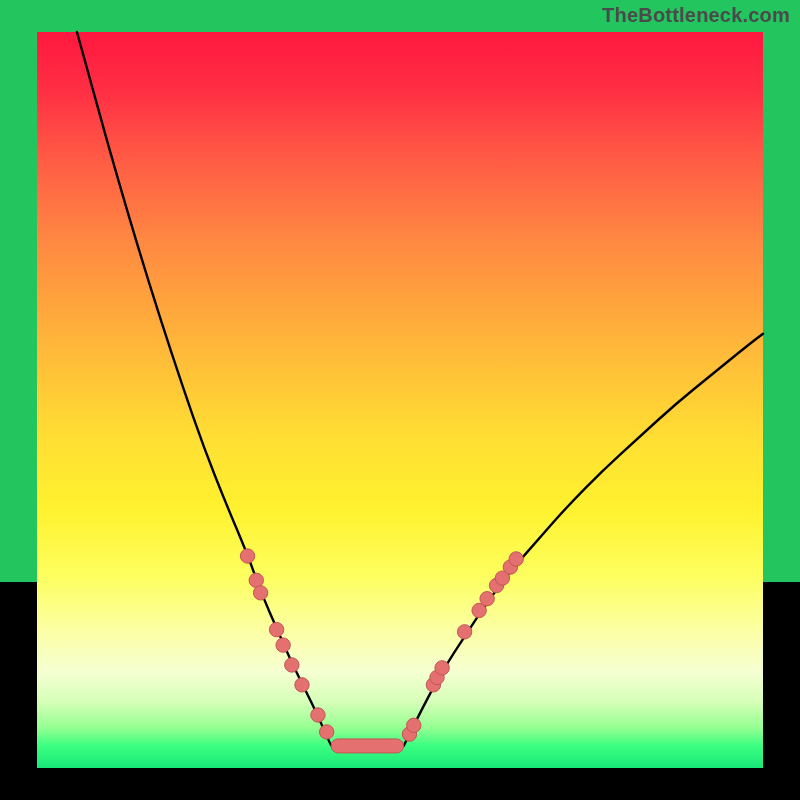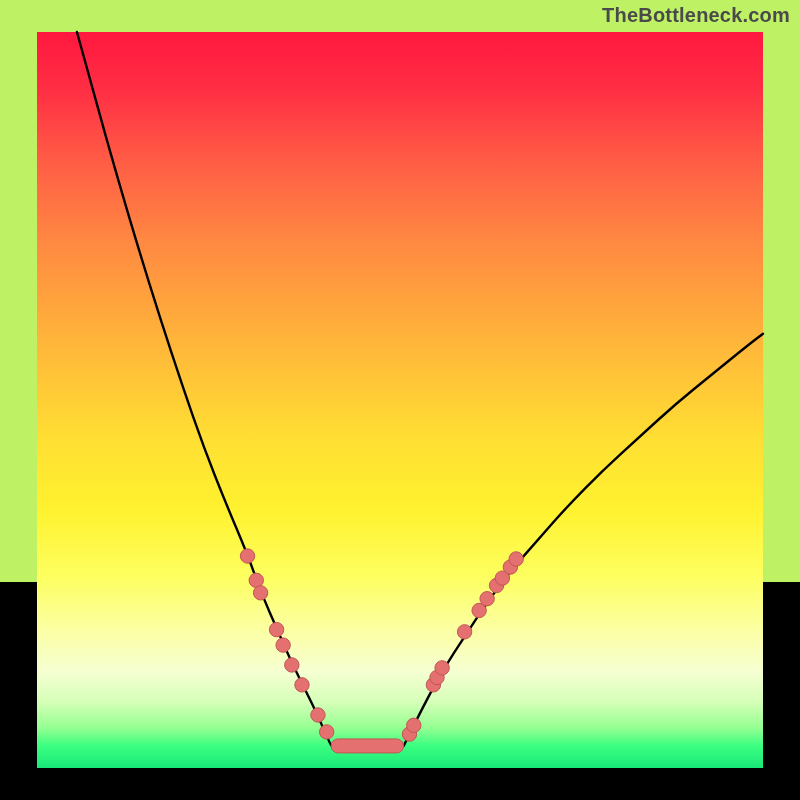--- a/index.html
+++ b/index.html
@@ -8,21 +8,21 @@
     width: 800px;
     height: 800px;
     overflow: hidden;
     background: #000;
     font-family: Arial, Helvetica, sans-serif;
   }
   .frame {
     position: relative;
     width: 800px;
     height: 582px;
-    background: #bef264;
+    background: #22c55e;
   }
   .plot {
     position: absolute;
     background: linear-gradient(to bottom,
       #ff183f 0%,
       #ff2f44 8%,
       #ff5a45 17%,
       #ff8742 28%,
       #ffb53a 42%,
       #ffde33 55%,

